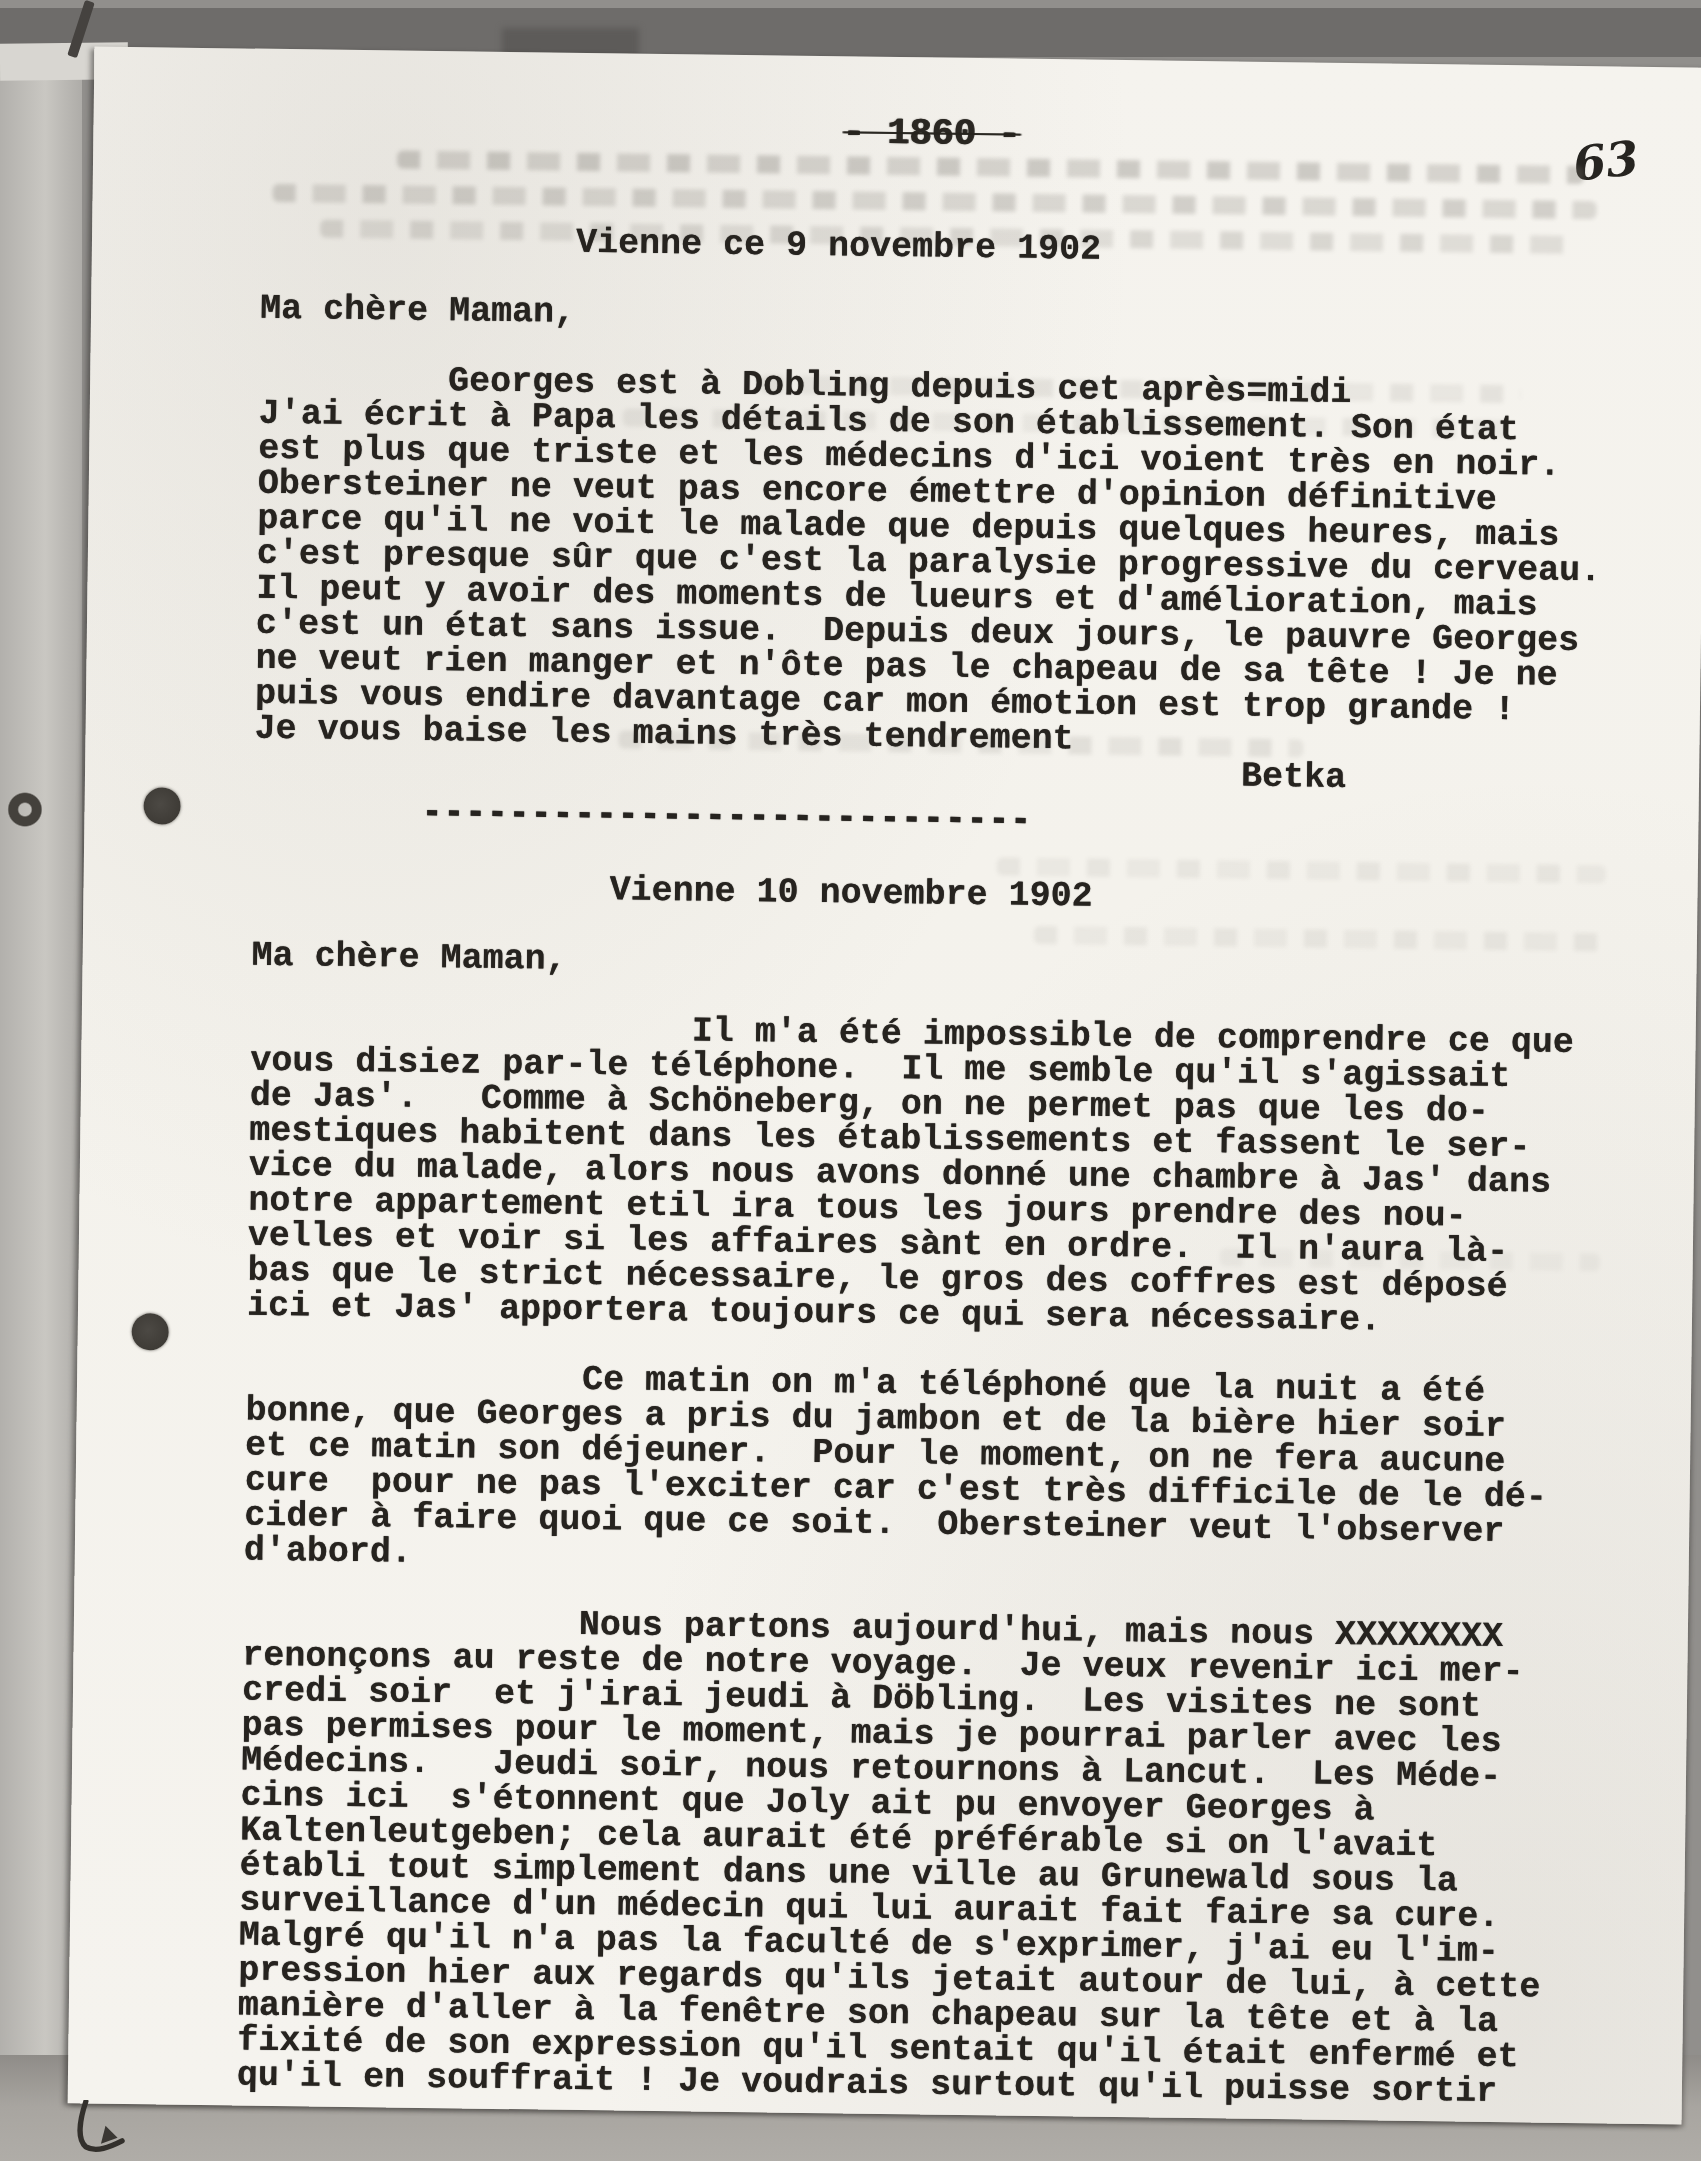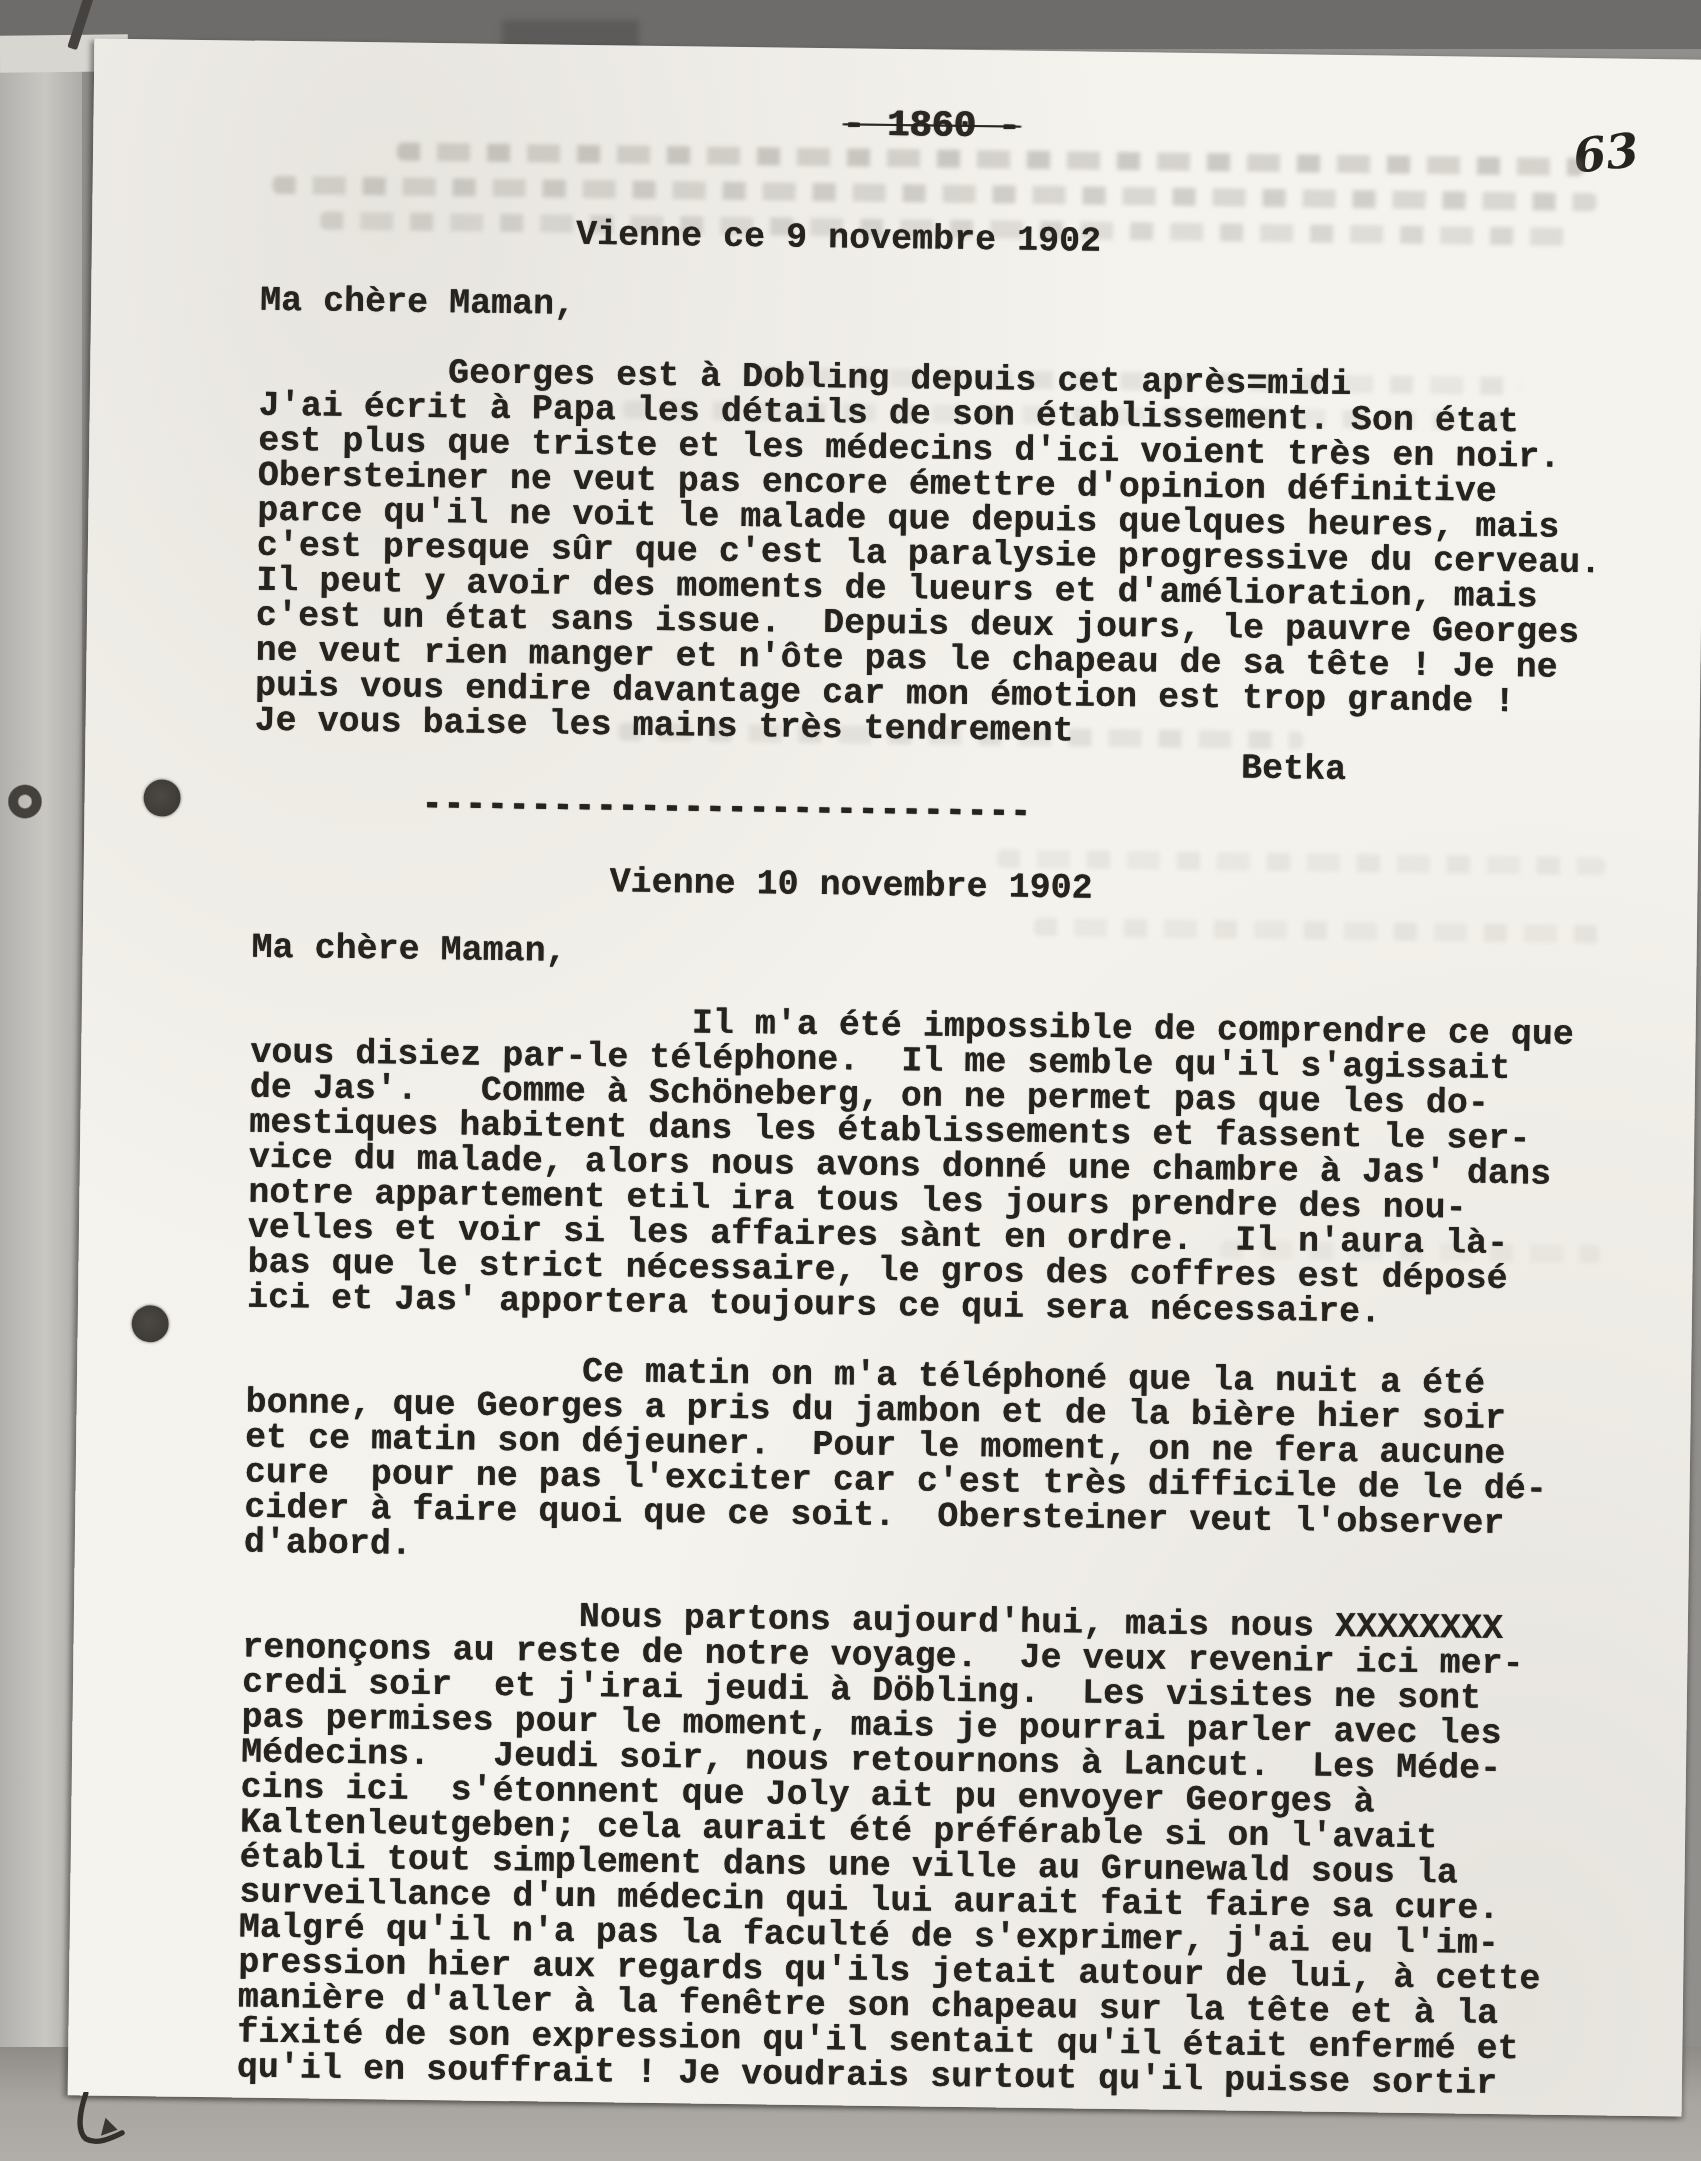--- a/index.html
+++ b/index.html
@@ -6,21 +6,21 @@
     --ink:#26231f;
     --paper:#f5f3ee;
     --background:#918f8c;
   }
   html,body{margin:0;padding:0;}
   body{
     width:1702px;height:2161px;overflow:hidden;
     background:var(--background);
     font-family:"Liberation Mono", monospace;
   }
-  .scene{position:absolute;left:0;top:0;width:1702px;height:1933px;}
+  .scene{position:absolute;left:0;top:8px;width:1702px;height:1933px;}
 
   
   .bg-top-band{position:absolute;left:0;top:0;width:1702px;height:49px;background:#6e6c6a;}
   .bg-top-band-patch{position:absolute;left:502px;top:20px;width:137px;height:32px;background:#5d5b59;filter:blur(3px);}
   .bg-left-strip{position:absolute;left:0;top:46px;width:82px;height:2009px;
     background:linear-gradient(90deg,#b2b0ac,#c9c7c2 55%,#aeaca8);}
   .bg-bottom-floor{position:absolute;left:0;top:2047px;width:1702px;height:115px;
     background:linear-gradient(180deg,#8f8c88,#a8a5a0 45%,#b1aea9);}
   .under-sliver{position:absolute;left:0;top:35px;width:128px;height:37px;background:#d8d6d1;transform:rotate(-0.6deg);}
   .clip-mark{position:absolute;left:76px;top:-7.6px;width:10px;height:58px;background:#45423f;transform:rotate(18deg);border-radius:2.3px;}

